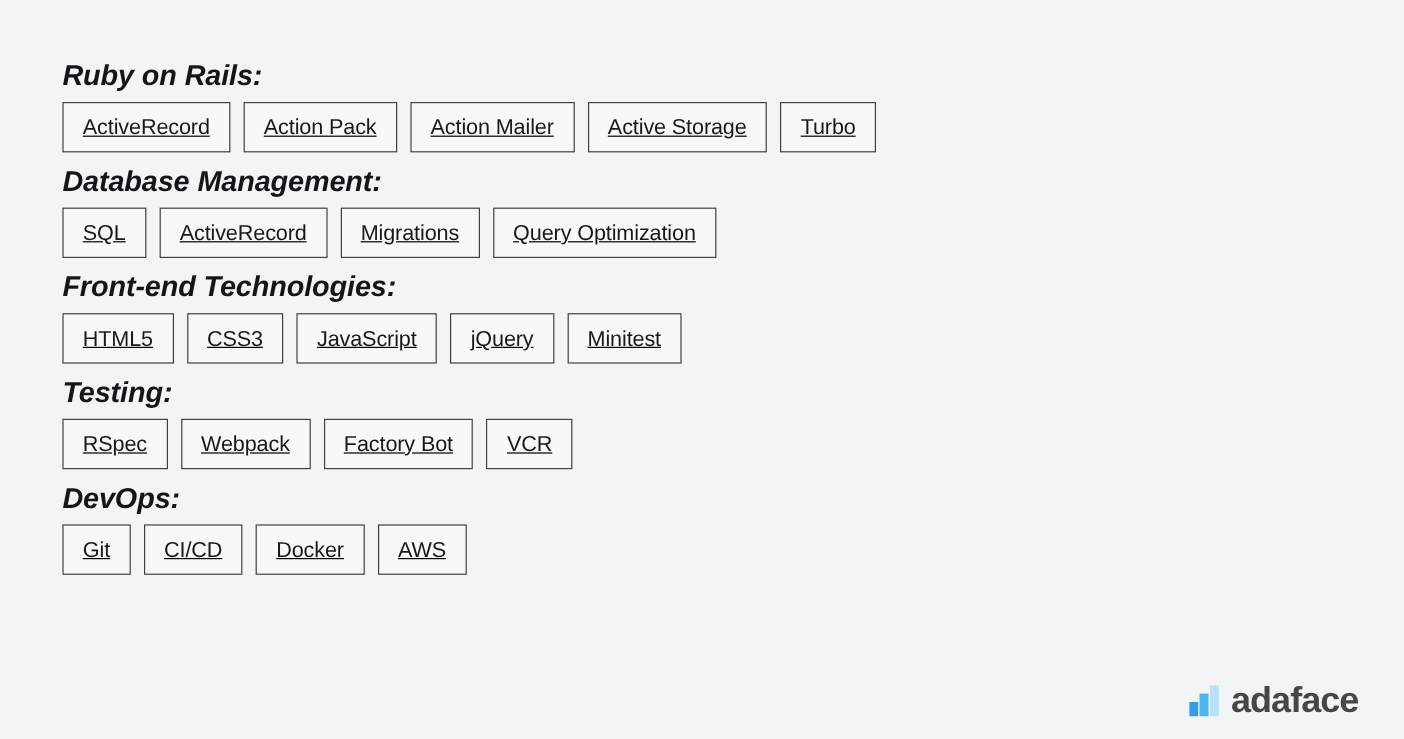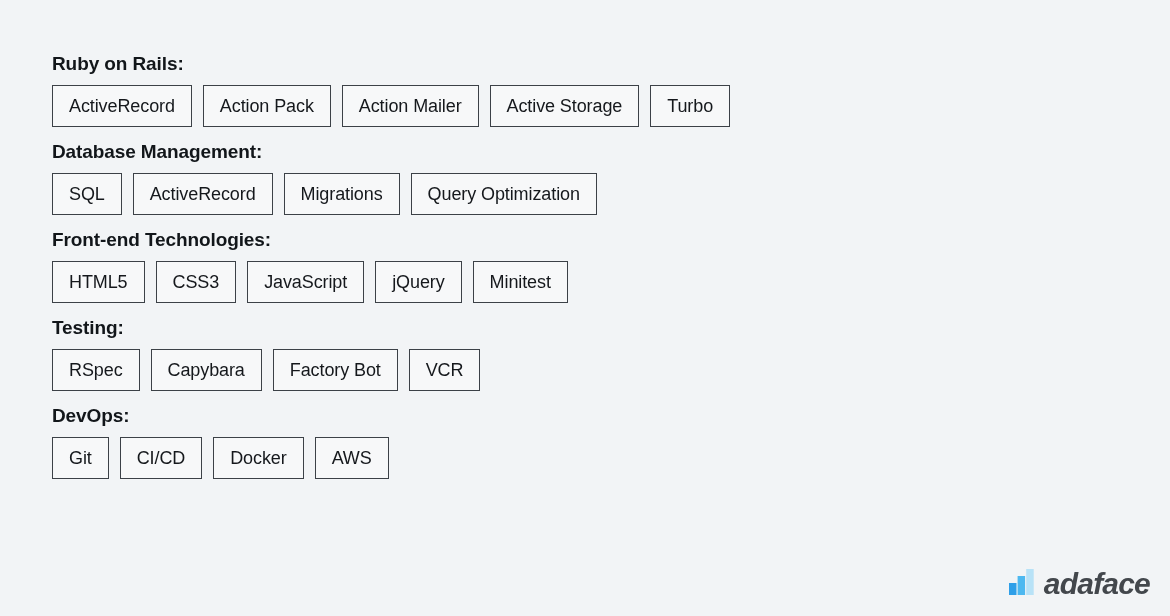--- a/index.html
+++ b/index.html
@@ -23,35 +23,37 @@
     top: 52px;
     right: 0;
     bottom: 0;
   }
 
   .section {
     margin-bottom: 13px;
   }
 
   .section-heading {
-    font-size: 19px;
+    font-size: 24px;
     font-weight: bold;
     color: #12161a;
     letter-spacing: -0.1px;
     line-height: 24px;
     margin: 0 0 9px 0;
     padding: 0;
     white-space: nowrap;
+    font-style: italic;
   }
 
   .chip-row {
     display: flex;
     flex-wrap: wrap;
     align-items: flex-start;
     gap: 11px;
+    text-decoration: underline;
   }
 
   .chip {
     box-sizing: border-box;
     height: 42px;
     display: inline-flex;
     align-items: center;
     justify-content: center;
     padding: 0 16px;
     border: 1.6px solid #3c4147;
@@ -61,25 +63,25 @@
     font-weight: 400;
     line-height: 1;
     letter-spacing: -0.1px;
     white-space: nowrap;
     border-radius: 0;
   }
 
   
   #brand-logo {
     position: absolute;
-    right: 20px;
+    right: 38px;
     bottom: 17px;
     display: flex;
+    align-items: center;
     gap: 9px;
-    font-style: italic;
   }
   #brand-logo .logo-mark {
     display: block;
     width: 26px;
     height: 26px;
   }
   #brand-logo .logo-word {
     font-size: 30px;
     font-weight: bold;
     color: #43474c;
@@ -118,21 +120,21 @@
         <span class="chip">CSS3</span>
         <span class="chip">JavaScript</span>
         <span class="chip">jQuery</span>
         <span class="chip">Minitest</span>
       </div>
     </div>
     <div class="section">
       <div class="section-heading">Testing:</div>
       <div class="chip-row">
         <span class="chip">RSpec</span>
-        <span class="chip">Capybara</span>
+        <span class="chip">Webpack</span>
         <span class="chip">Factory Bot</span>
         <span class="chip">VCR</span>
       </div>
     </div>
     <div class="section">
       <div class="section-heading">DevOps:</div>
       <div class="chip-row">
         <span class="chip">Git</span>
         <span class="chip">CI/CD</span>
         <span class="chip">Docker</span>

